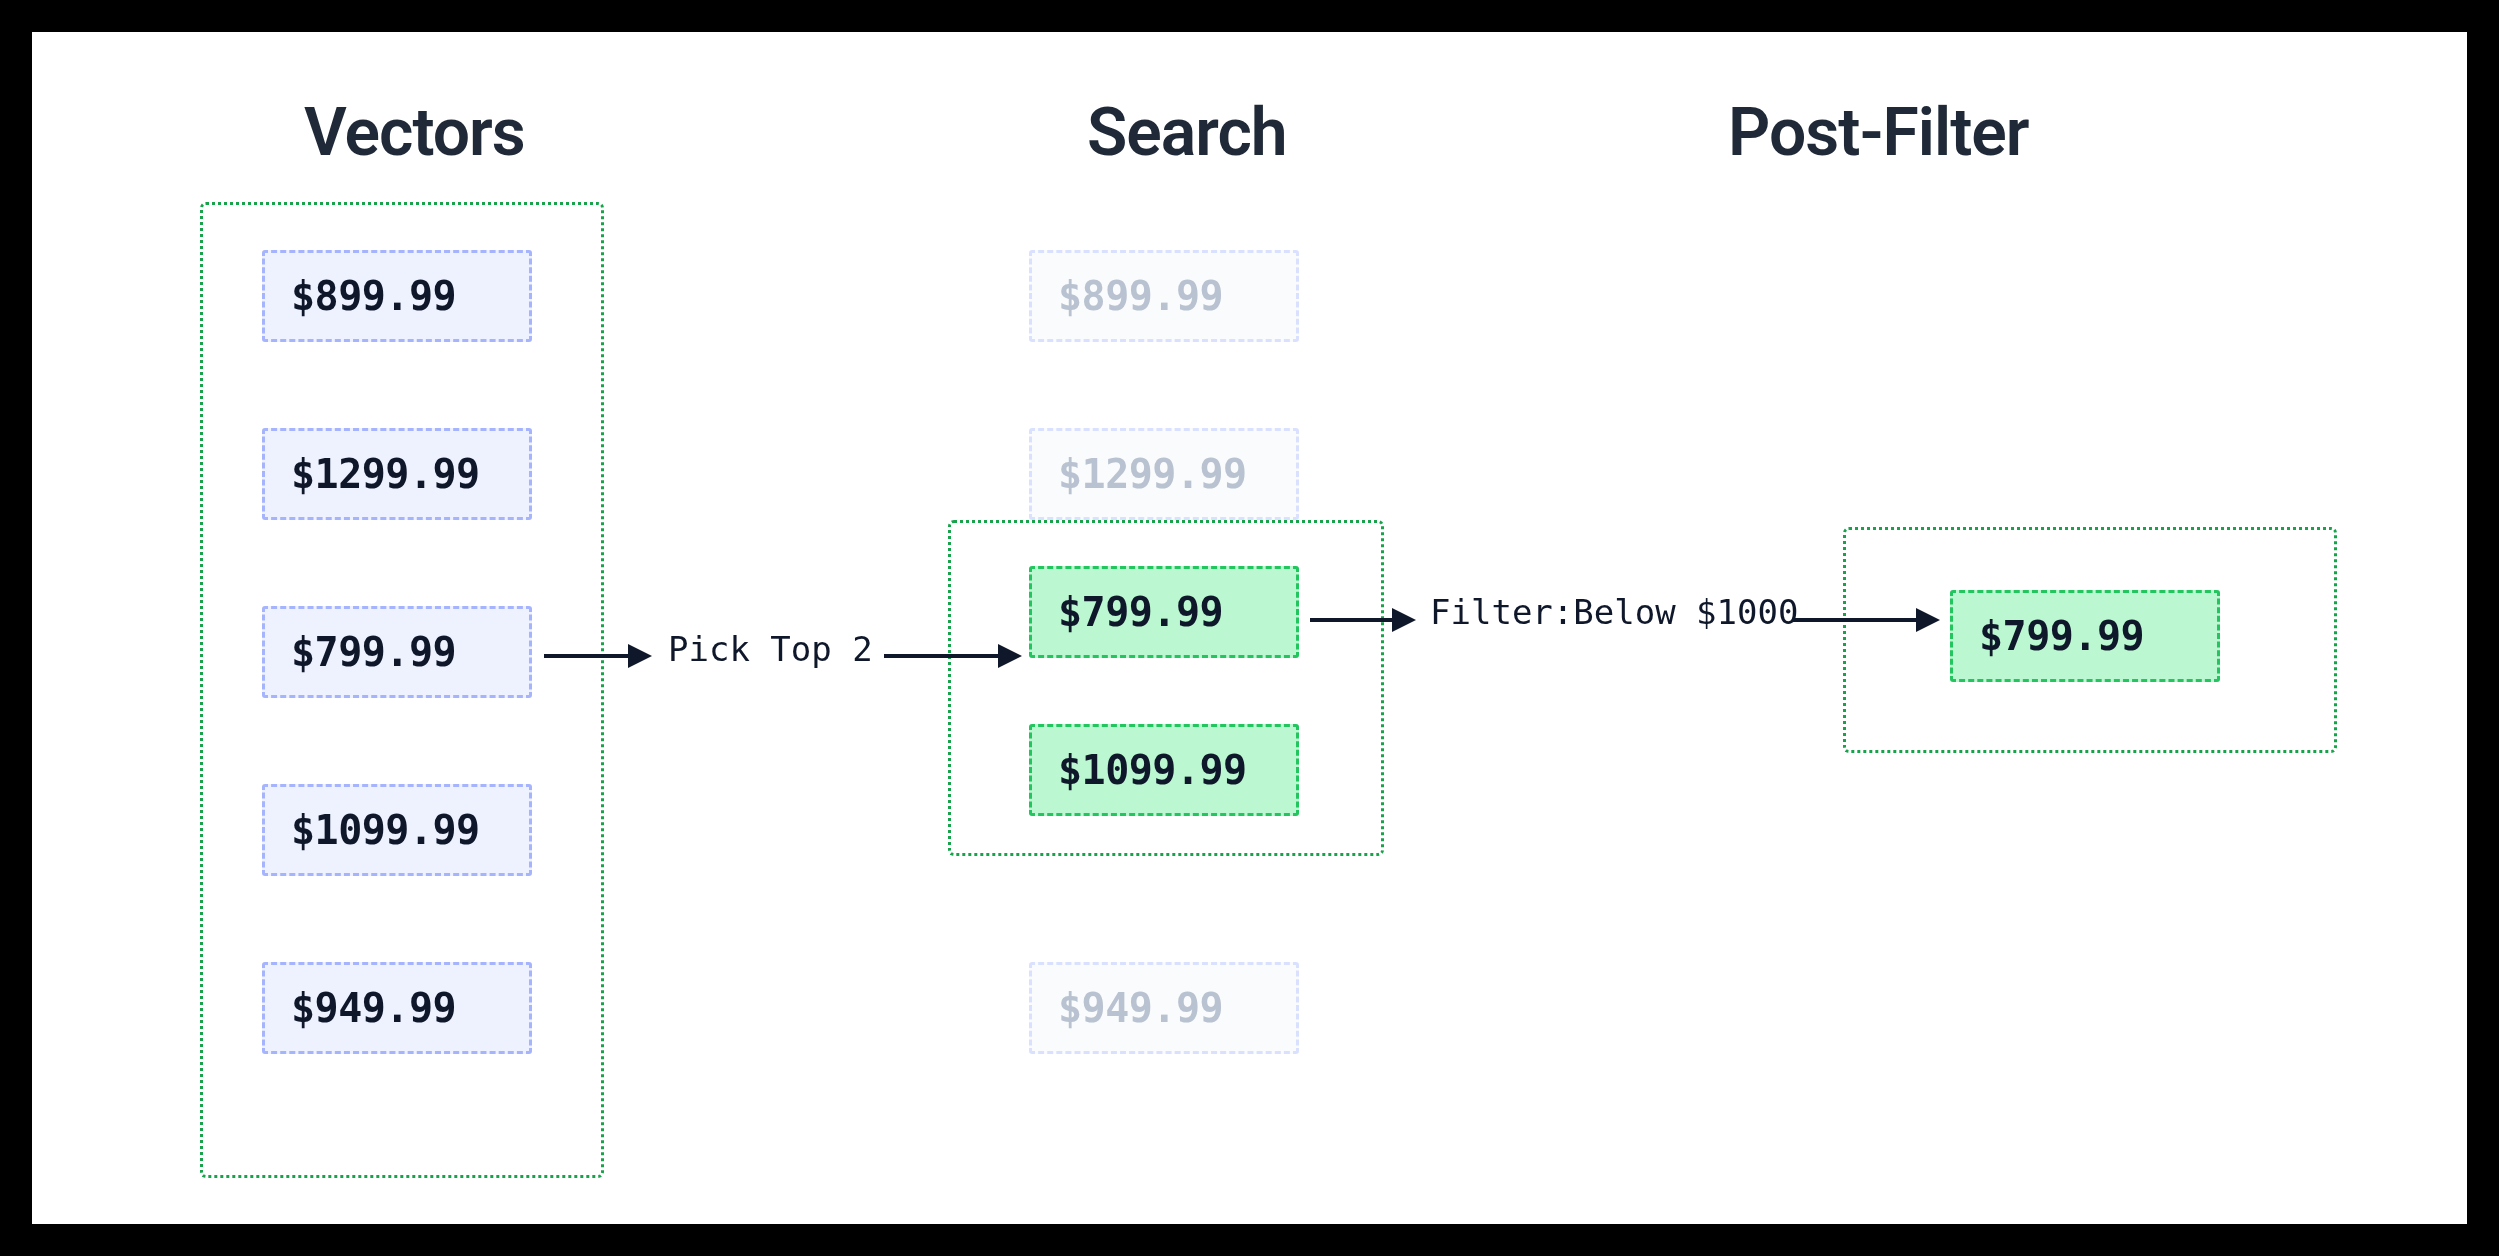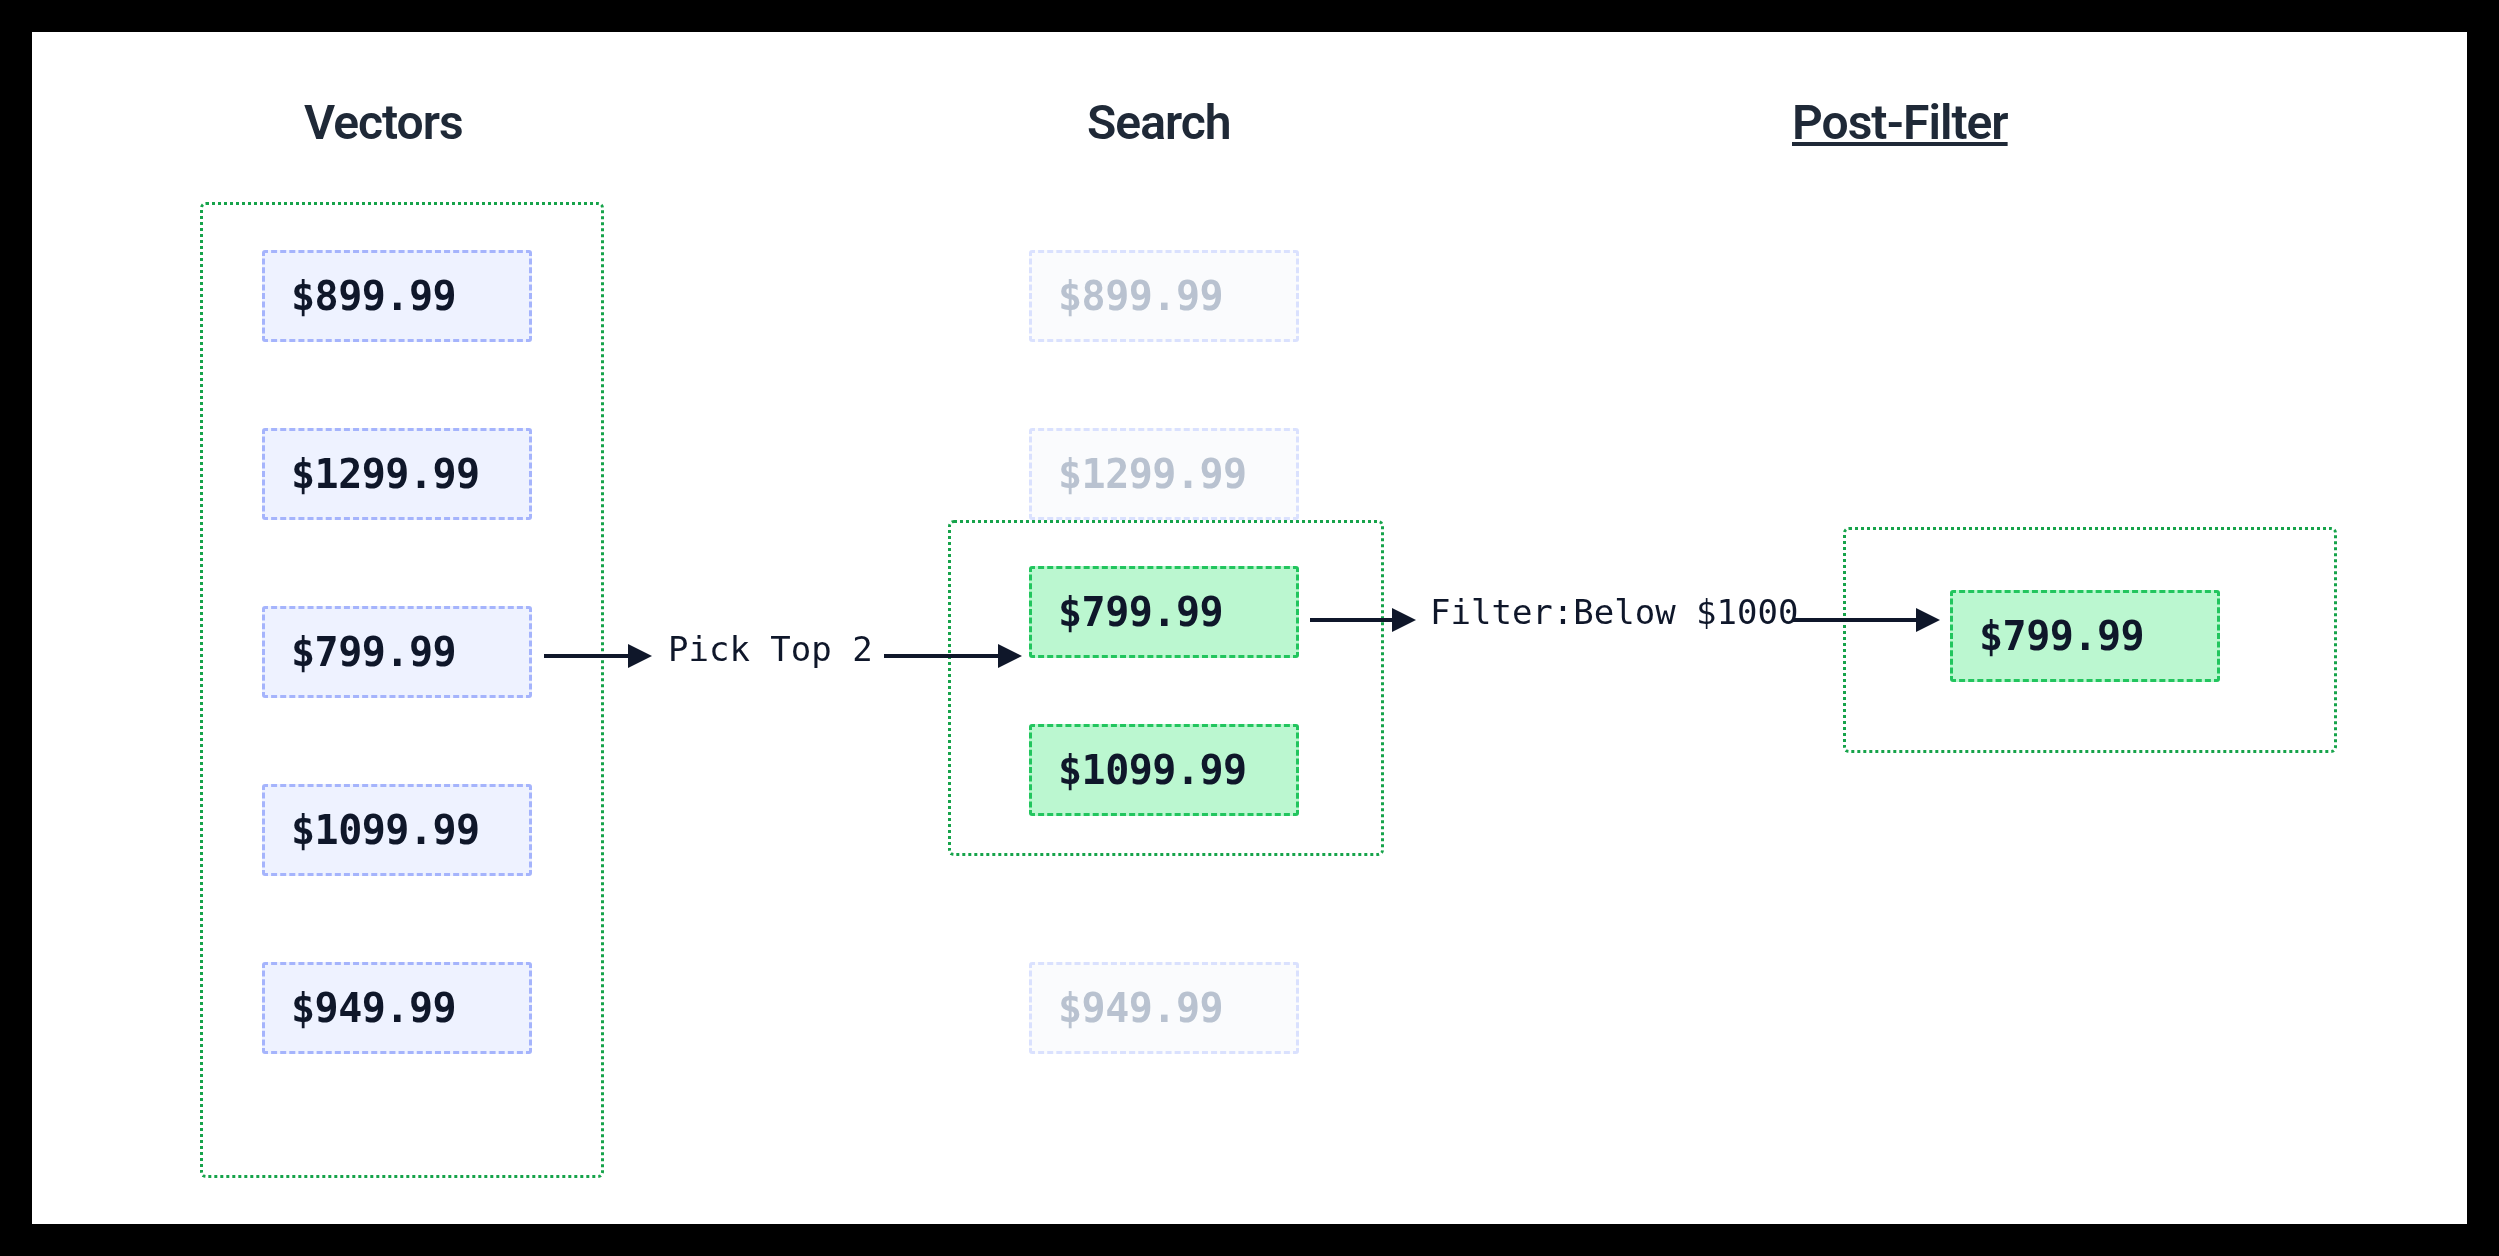--- a/index.html
+++ b/index.html
@@ -1,20 +1,20 @@
 <!DOCTYPE html>
 <html><head>
 <meta charset="utf-8">
 <style>
   html,body{margin:0;padding:0;background:#000;width:2499px;height:1256px;overflow:hidden;font-family:-apple-system,BlinkMacSystemFont,"Segoe UI",Roboto,Helvetica,Arial,sans-serif;}
   .frame{position:absolute;left:32px;top:32px;width:2435px;height:1192px;background:#fff;}
-  .col-title{position:absolute;top:62px;font-size:48px;font-weight:600;color:#1f2937;letter-spacing:-1px;}
+  .col-title{position:absolute;top:62px;font-size:66px;font-weight:600;color:#1f2937;letter-spacing:-1px;}
   .title-vectors{left:272px;}
   .title-search{left:1055px;text-align:center;}
-  .title-postfilter{left:1760px;text-decoration:underline;}
+  .title-postfilter{left:1696px;}
   .group-box{position:absolute;border:3px dotted #16a34a;border-radius:6px;}
   .vectors-box{left:168px;top:170px;width:398px;height:970px;}
   .search-box{left:916px;top:488px;width:430px;height:330px;}
   .postfilter-box{left:1811px;top:495px;width:488px;height:220px;}
   .pill{position:absolute;width:270px;height:92px;border-radius:3px;display:flex;align-items:center;justify-content:flex-start;padding-left:26px;box-sizing:border-box;font-family:ui-monospace,SFMono-Regular,Menlo,Consolas,monospace;font-weight:700;font-size:40px;letter-spacing:-0.5px;border:3px dashed;}
   .pill.blue{background:#eef2ff;border-color:#a5b4fc;color:#0f172a;}
   .pill.faded{background:#f8fafc;border-color:#c7d2fe;color:#94a3b8;opacity:0.65;}
   .pill.green{background:#bbf7d0;border-color:#22c55e;color:#0f172a;}
   .arrow-wrap{position:absolute;display:flex;align-items:center;}
   .arrow-line{height:4px;background:#0f172a;}

